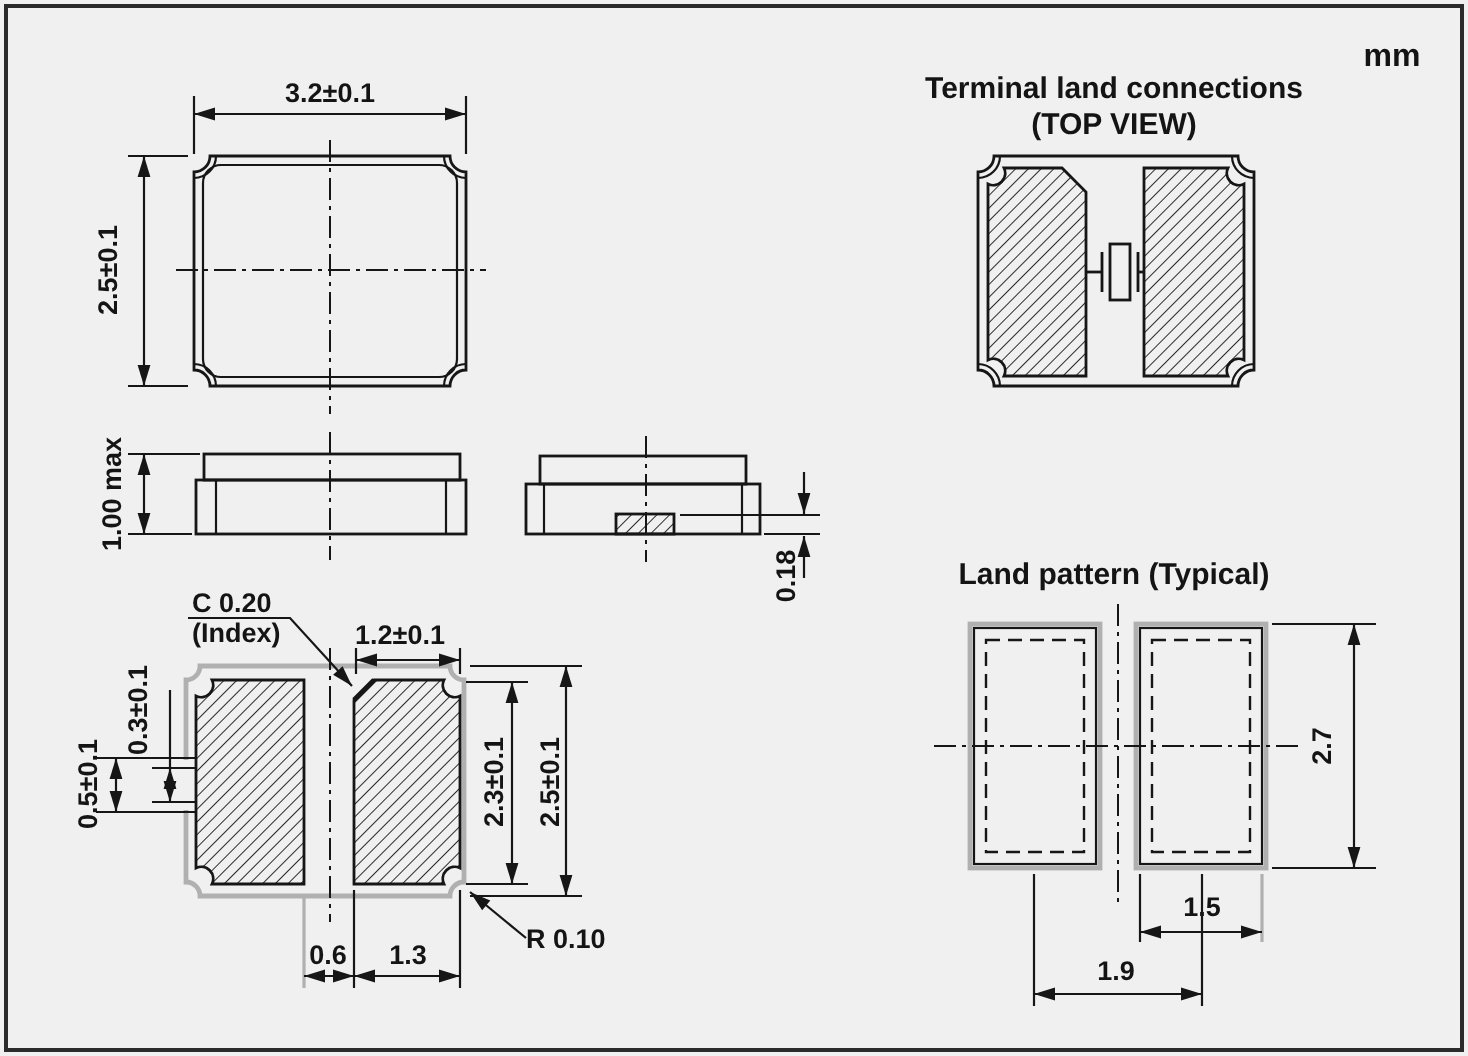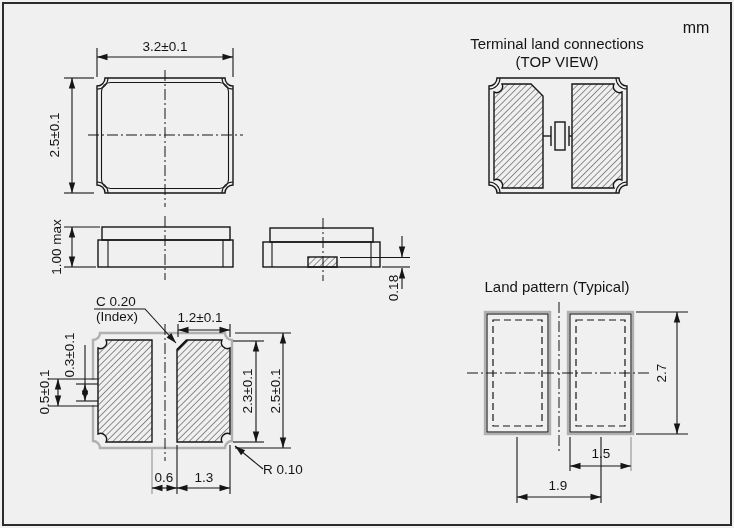--- a/index.html
+++ b/index.html
@@ -1,18 +1,18 @@
 <!DOCTYPE html>
 <html><head>
 <meta charset="utf-8">
 <style>
   html,body{margin:0;padding:0;}
   body{background:#d8d8d8;font-family:"Liberation Sans",sans-serif;}
   .stage{
-    position:relative;width:734px;height:528px;background:#f0f0f0;overflow:hidden;
+    position:relative;width:734px;height:528px;background:#f0f0f0;overflow:hidden;font-weight:bold;
   }
   svg text{
     font-family:"Liberation Sans",sans-serif;
     fill:#141414;
   }
   .dim{font-size:13.5px;}
   .title{font-size:15px;}
   .unit{font-size:16px;}
   .ln{stroke:#161616;stroke-width:1.4;fill:none;}
   .thin{stroke:#161616;stroke-width:1.1;fill:none;}

